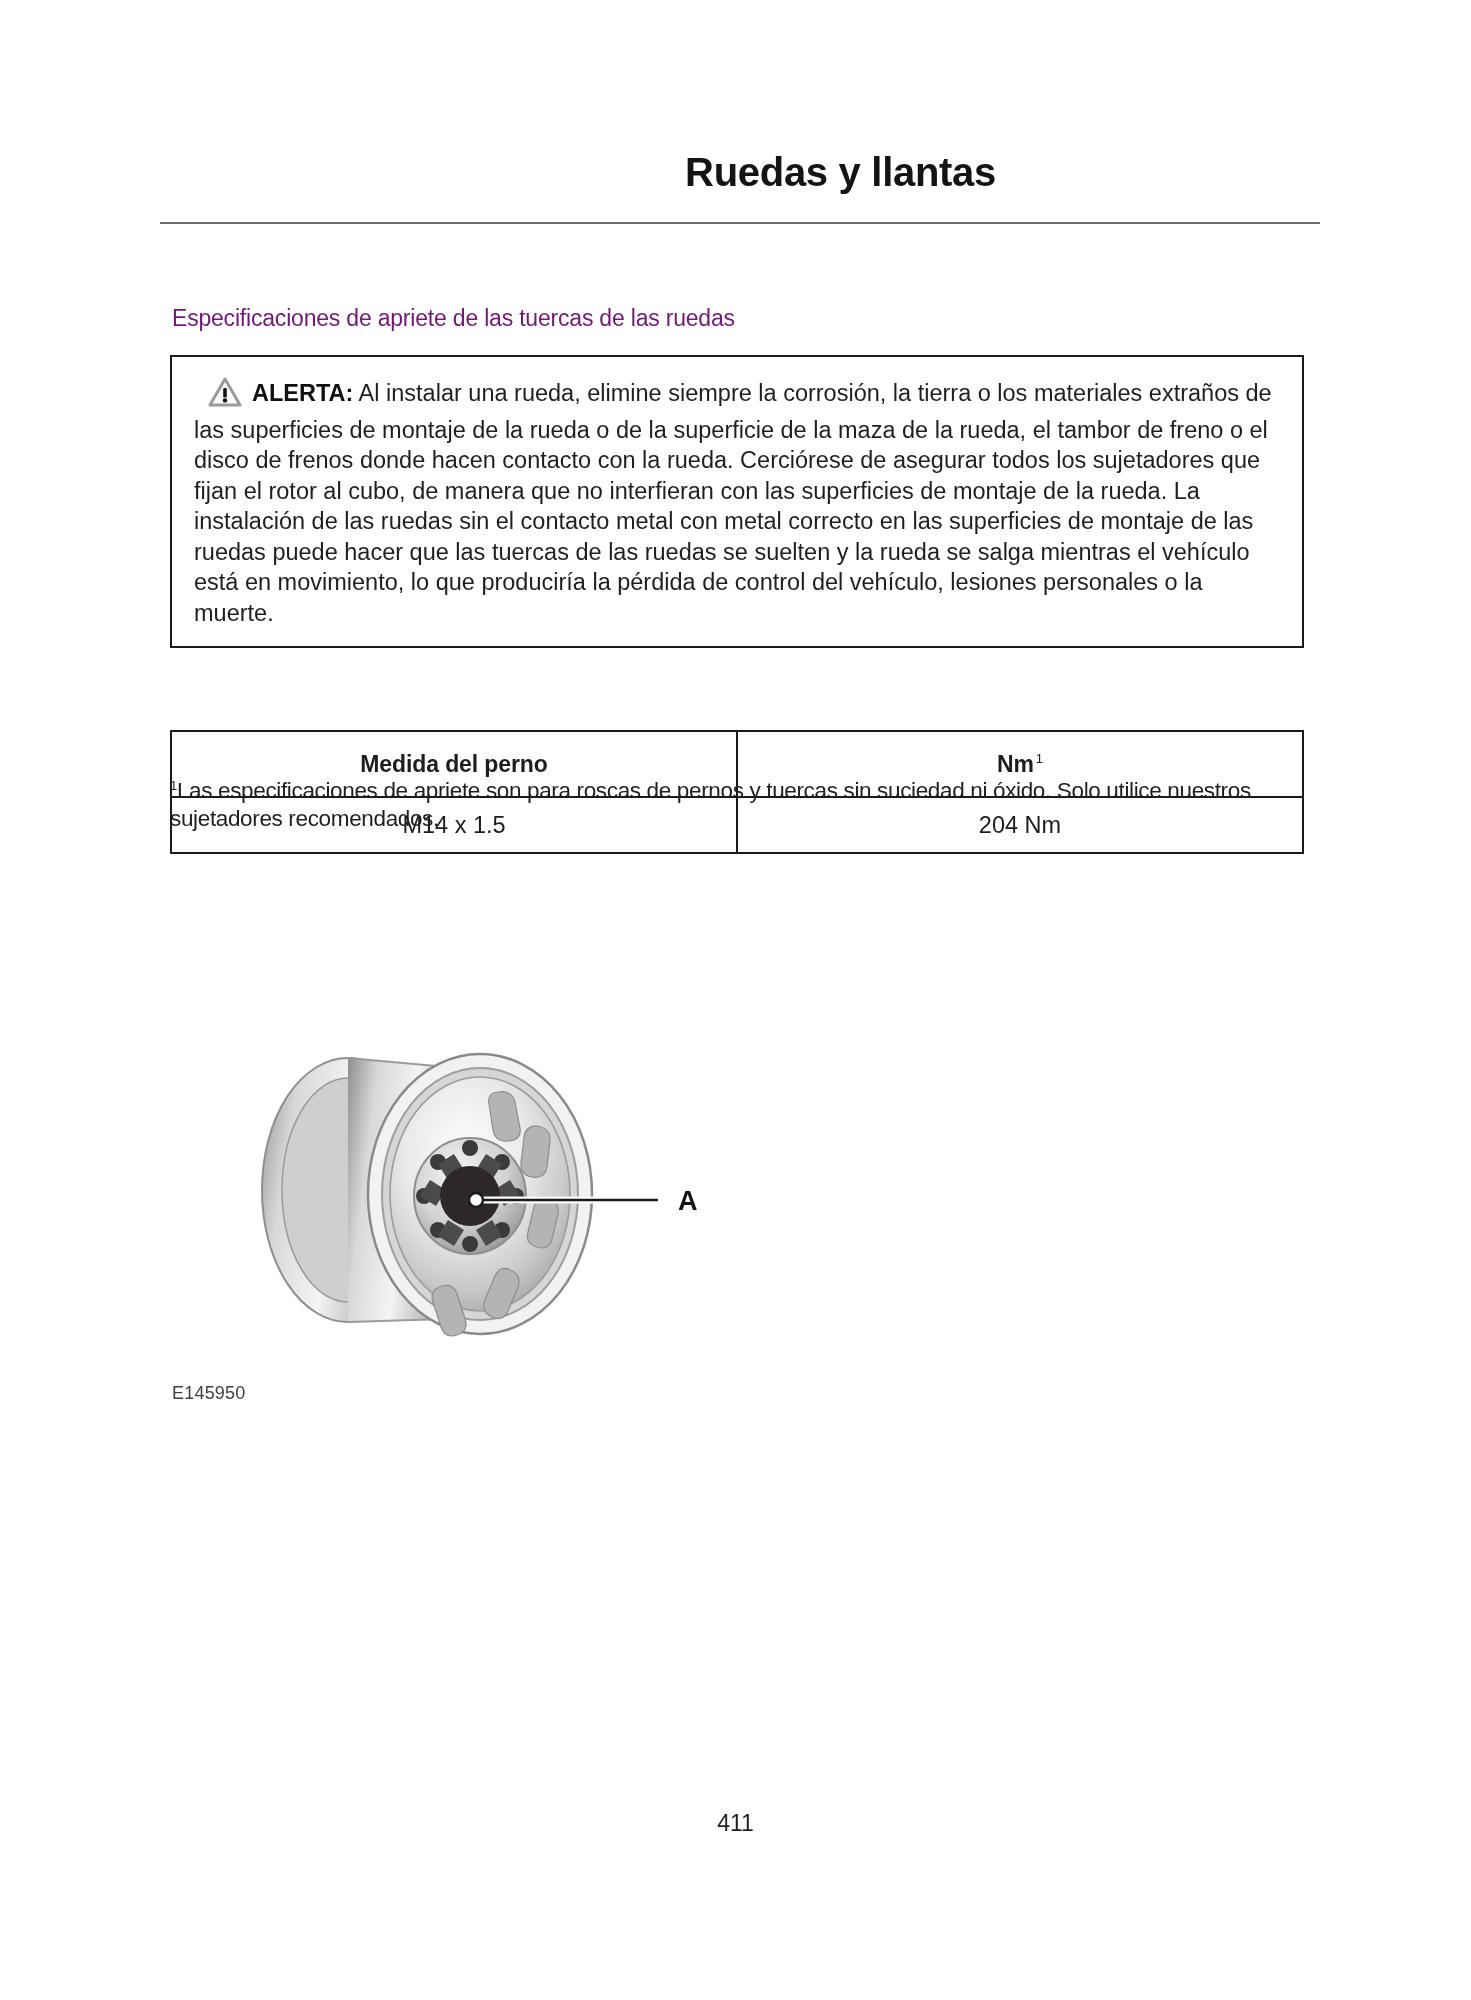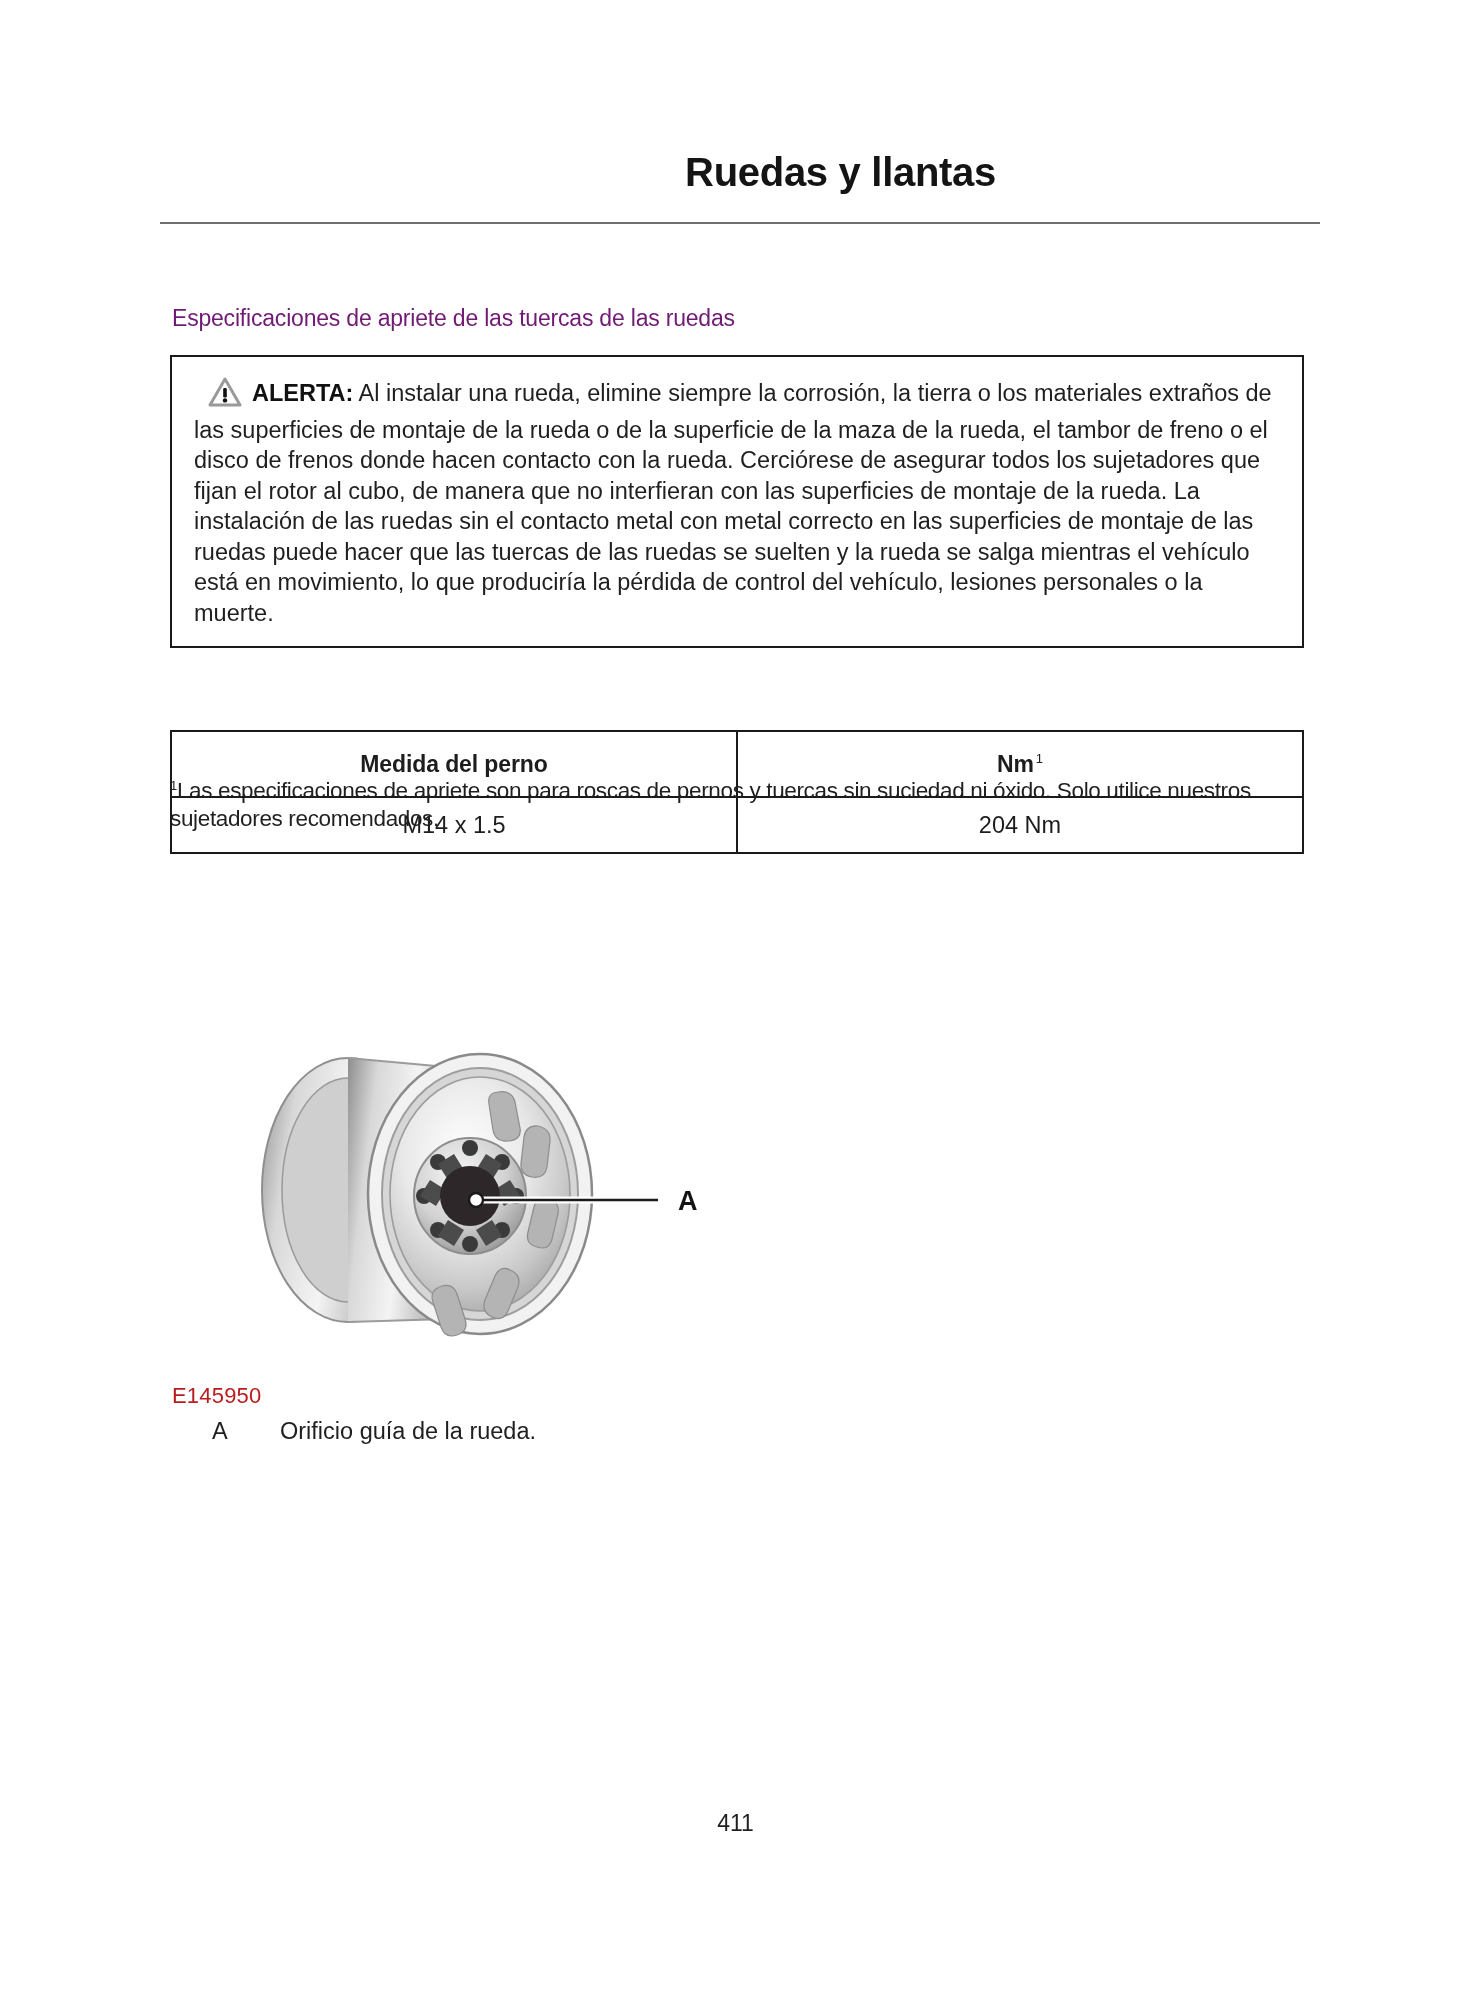--- a/index.html
+++ b/index.html
@@ -158,23 +158,23 @@
     top: 1030px;
     width: 560px;
     height: 340px;
   }
   .figure svg { display: block; }
 
   .fig-id {
     position: absolute;
     left: 172px;
     top: 1383px;
-    font-size: 22px;
+    font-size: 18px;
     letter-spacing: 0.2px;
-    color: #b91c1c;
+    color: #404040;
   }
 
   
   .legend {
     position: absolute;
     left: 212px;
     top: 1418px;
     width: 600px;
     font-size: 23.5px;
     color: #1f1f1f;
@@ -313,18 +313,17 @@
 
       <line x1="296" y1="170" x2="478" y2="170" stroke="#ffffff" stroke-width="7"></line>
       <line x1="296" y1="170" x2="478" y2="170" stroke="#1a1a1a" stroke-width="2.4"></line>
       <circle cx="296" cy="170" r="7" fill="#ffffff" stroke="#1a1a1a" stroke-width="2.4"></circle>
       <text x="498" y="180" font-family="Liberation Sans, sans-serif" font-size="27" font-weight="bold" fill="#141414">A</text>
     </svg>
   </div>
 
   <div class="fig-id">E145950</div>
 
-  <div class="legend"><span class="key">A</span><span>Orificio guía de la rueda.</span></div>
 
 
   <div class="page-number">411</div>
 
 </div>
 
 </body></html>

